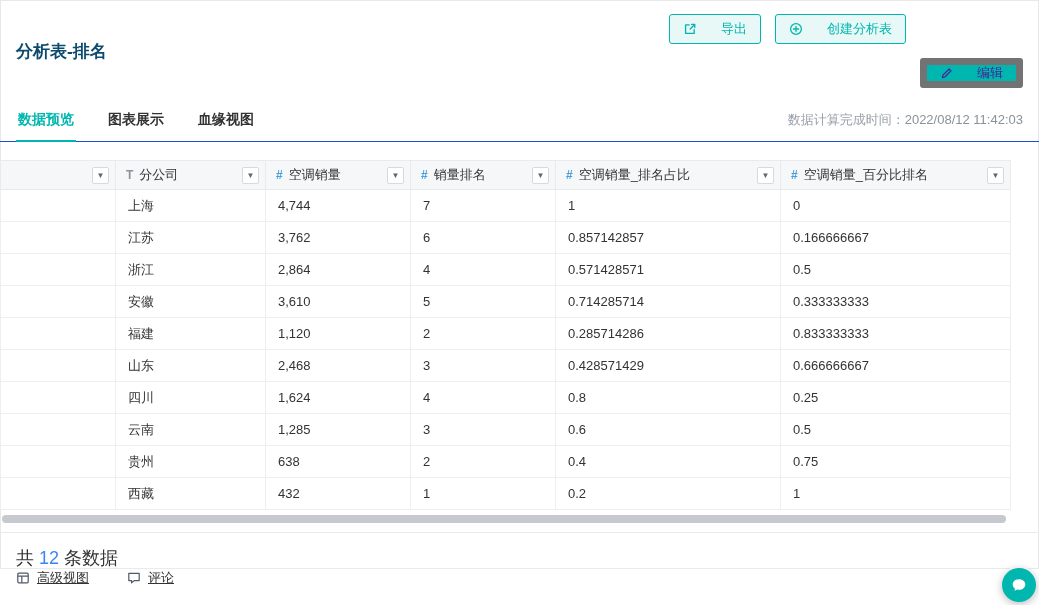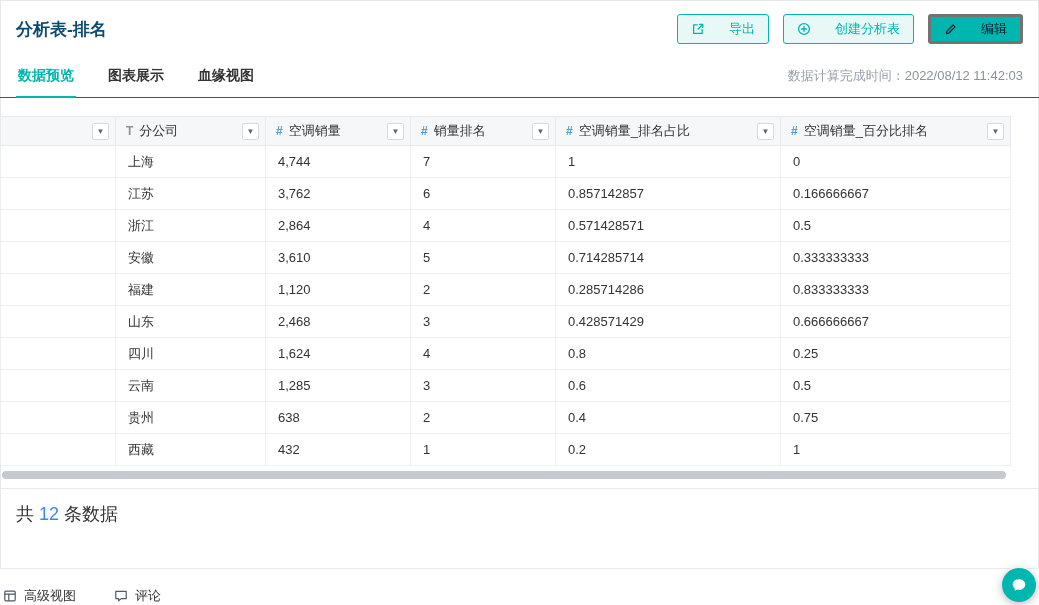--- a/index.html
+++ b/index.html
@@ -16,21 +16,21 @@
   
   .topbar { display: flex; justify-content: space-between; align-items: center; padding: 14px 16px 0 16px; }
   .page-title { font-size: 17px; font-weight: bold; color: #0c4a6e; }
   .actions { display: flex; gap: 14px; }
   .btn {
     height: 30px; padding: 0 13px; border-radius: 3px; font-size: 13px;
     display: inline-flex; align-items: center; gap: 24px; cursor: pointer;
     font-family: inherit; background: none;
   }
   .btn-light { background: #e8f8f7; border: 1px solid #00b7af; color: #00b7af; }
-  .btn-solid { background: #00b7af; border: 3px solid #737373; color: #0f172a; }
+  .btn-solid { background: #00b7af; border: 7px solid #737373; color: #4c1d95; margin-top: 44px; }
 
   
   .tabs-row { margin-top: 23px; padding: 0 16px; border-bottom: 1px solid #1d4ed8; display: flex; justify-content: space-between; }
   .tabs { display: flex; }
   .tab { margin-right: 30px; padding: 0 2px 11px 2px; font-size: 14px; font-weight: bold; color: #333; cursor: pointer; position: relative; }
   .tab.active { color: #00b7af; }
   .tab.active::after { content: ""; position: absolute; left: 0; right: 0; bottom: -1px; height: 2px; background: #00b7af; }
   .calc-time { font-size: 13px; color: #98a0a8; padding-bottom: 12px; }
   .calc-time .time-value { color: #8a929a; }
 
@@ -65,21 +65,21 @@
   
   .h-scrollbar { margin: 5px 0 0 2px; width: 1004px; height: 8px; border-radius: 4px; background: #c6cad0; cursor: pointer; }
 
   
   .count-row { margin-top: 9px; border-top: 1px solid #e8eaec; padding: 13px 16px; font-size: 18px; color: #333; }
   .count-num { color: #3d86f2; margin: 0 5px; }
 
   
   .bottom-bar {
     position: absolute; left: 0; right: 0; bottom: 0; height: 37px; background: #fff;
-    border-top: 1px solid #e8eaec; display: flex; align-items: flex-end; padding: 0 3px; gap: 38px;
+    border-top: 1px solid #e8eaec; display: flex; align-items: flex-start; padding: 0 16px; gap: 38px; text-decoration: underline;
   }
   .bb-item { display: flex; align-items: center; gap: 7px; font-size: 13px; color: #333; cursor: pointer; }
 
   
   .chat-fab {
     position: absolute; right: 3px; bottom: 3px; width: 34px; height: 34px;
     background: #00b7af; border-radius: 50%; display: flex; align-items: center; justify-content: center;
     box-shadow: 0 2px 8px rgba(0,0,0,.28), 0 0 0 2px #fff; cursor: pointer;
   }
   .icon { display: inline-flex; align-items: center; }

